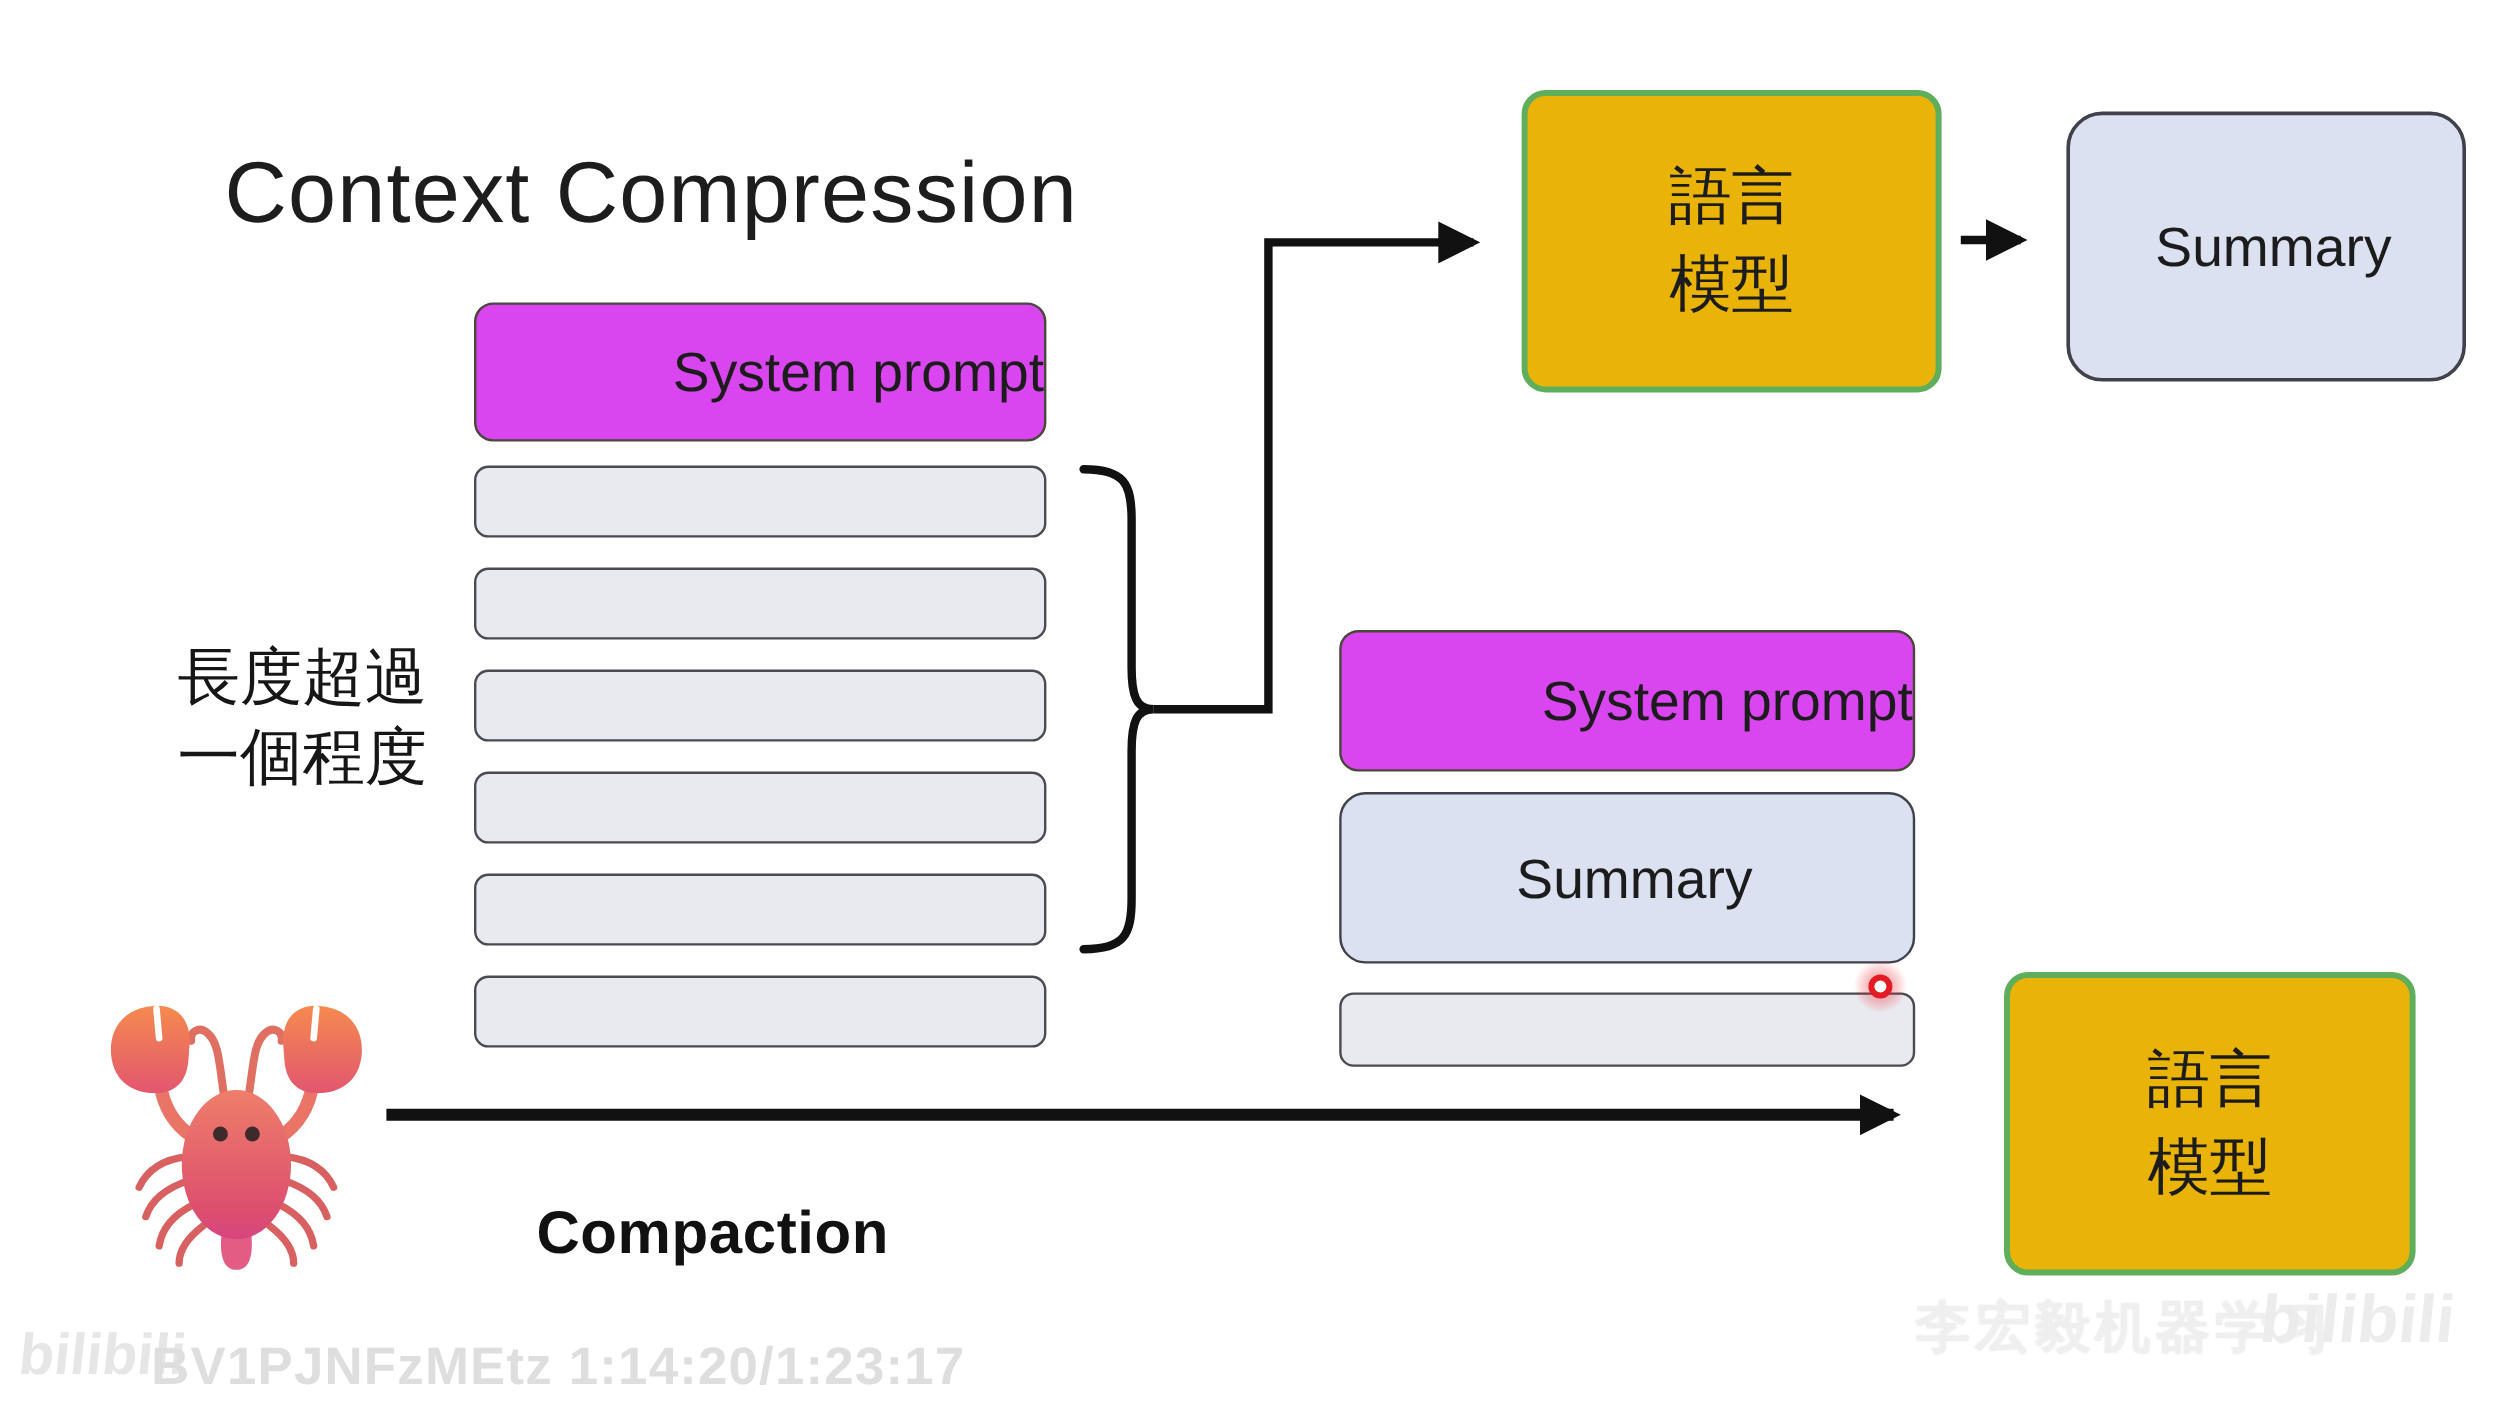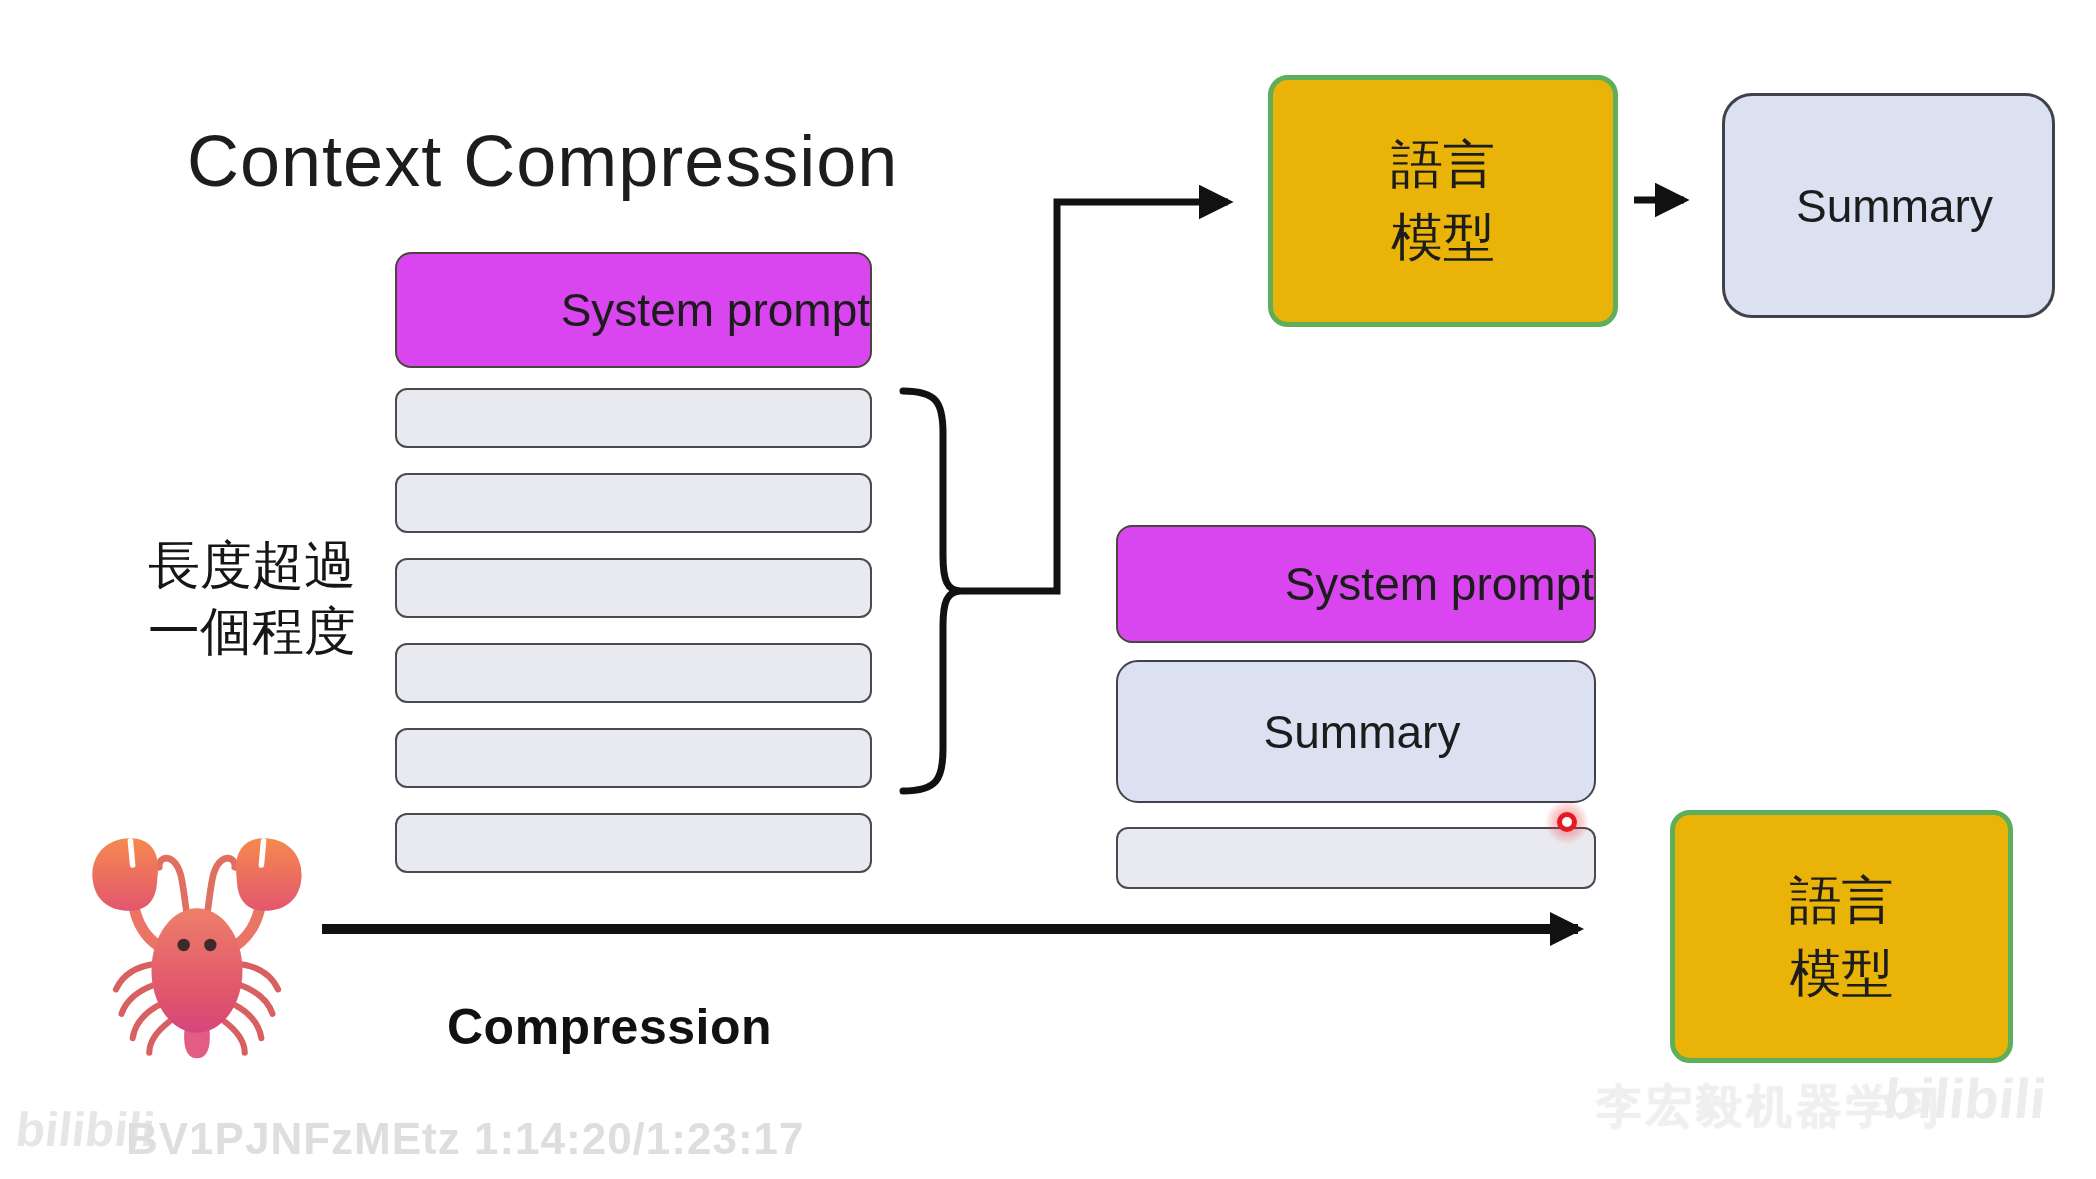--- a/index.html
+++ b/index.html
@@ -134,21 +134,21 @@
     <div class="laser-core"></div>
   </div>
 
   <div class="abs box llm-box llm-bottom">
     <div>
       <div>語言</div>
       <div>模型</div>
     </div>
   </div>
 
-  <div class="abs compaction">Compression</div>
+  <div class="abs compaction">Compaction</div>
 
   <svg class="abs lobster" viewBox="0 0 200 210" xmlns="http://www.w3.org/2000/svg">
     <defs>
       <linearGradient id="clawG" x1="0" y1="0" x2="0" y2="1">
         <stop offset="0" stop-color="#f58a4e"></stop>
           <stop offset="1" stop-color="#e3566f"></stop>
       </linearGradient>
       <linearGradient id="bodyG" x1="0" y1="0" x2="0" y2="1">
         <stop offset="0" stop-color="#ee7e6a"></stop>
           <stop offset="0.8" stop-color="#dd4f6e"></stop>

